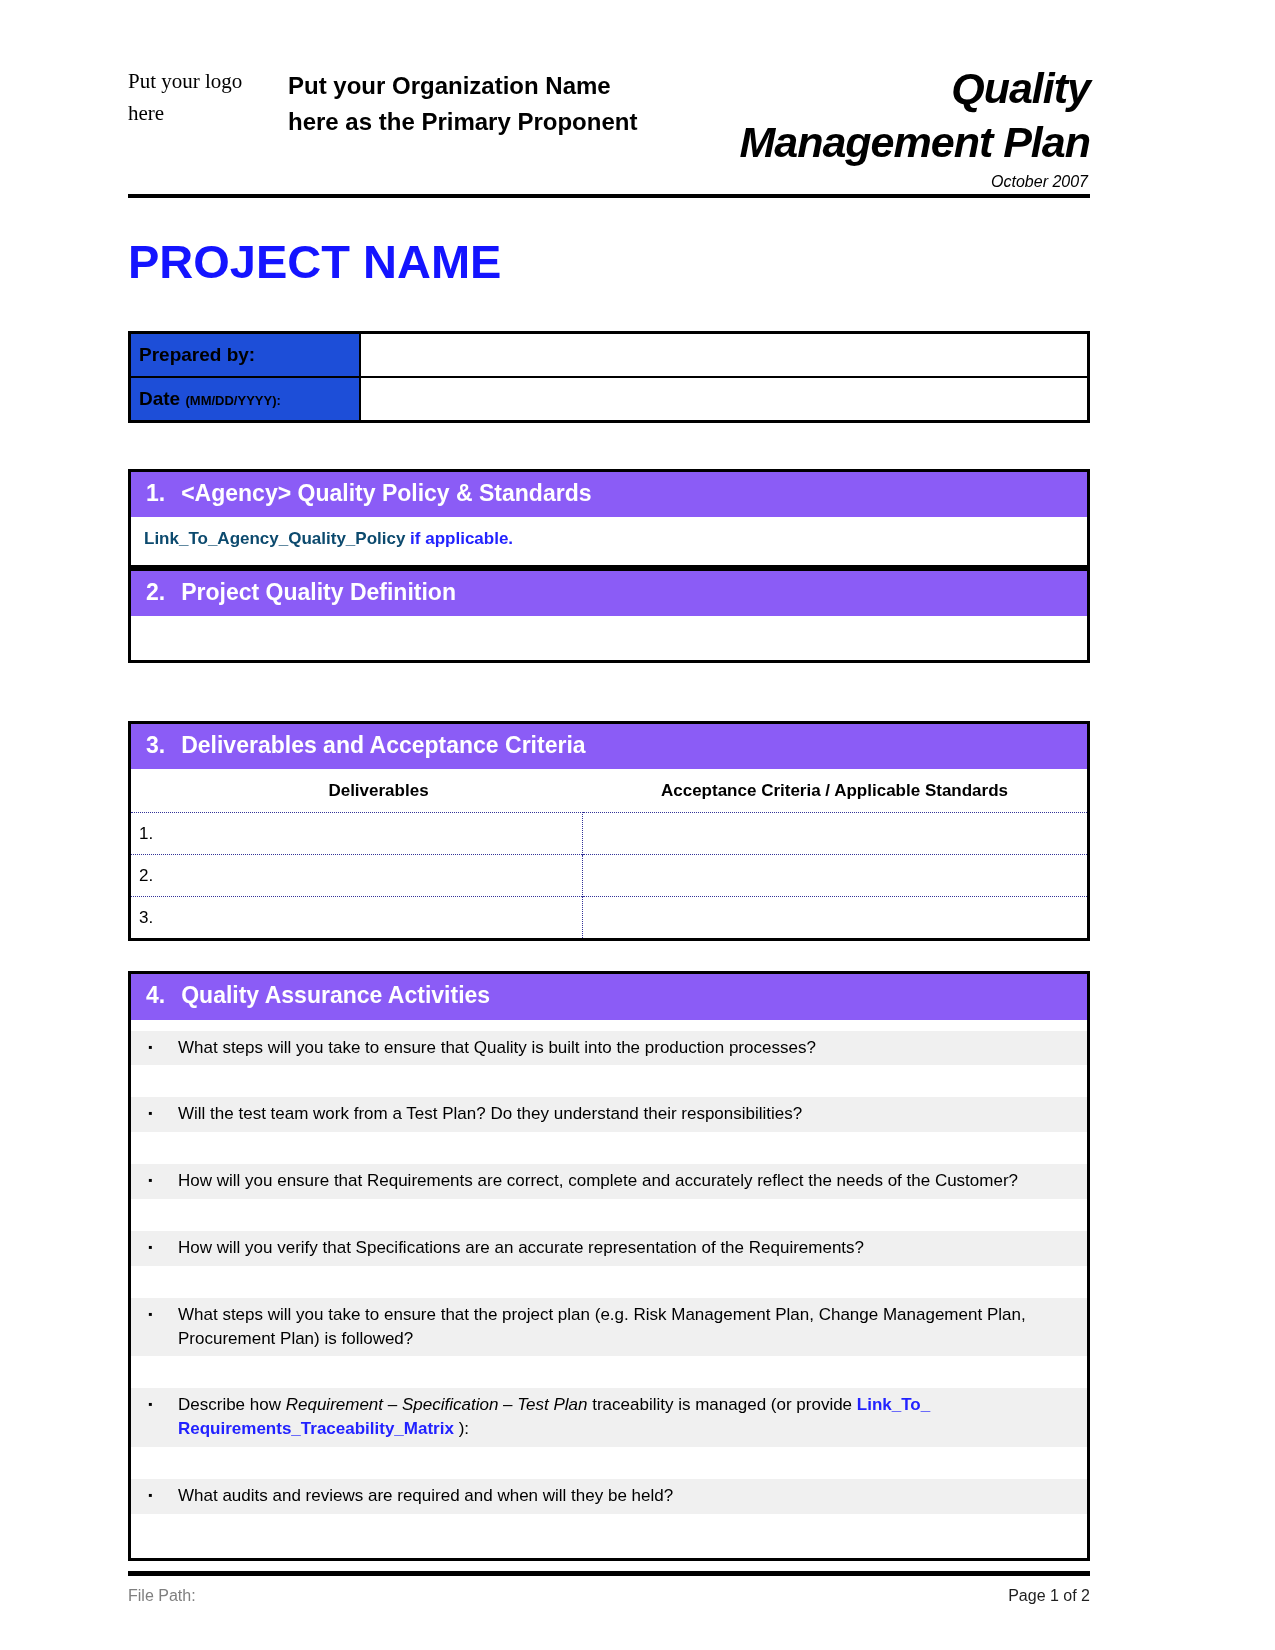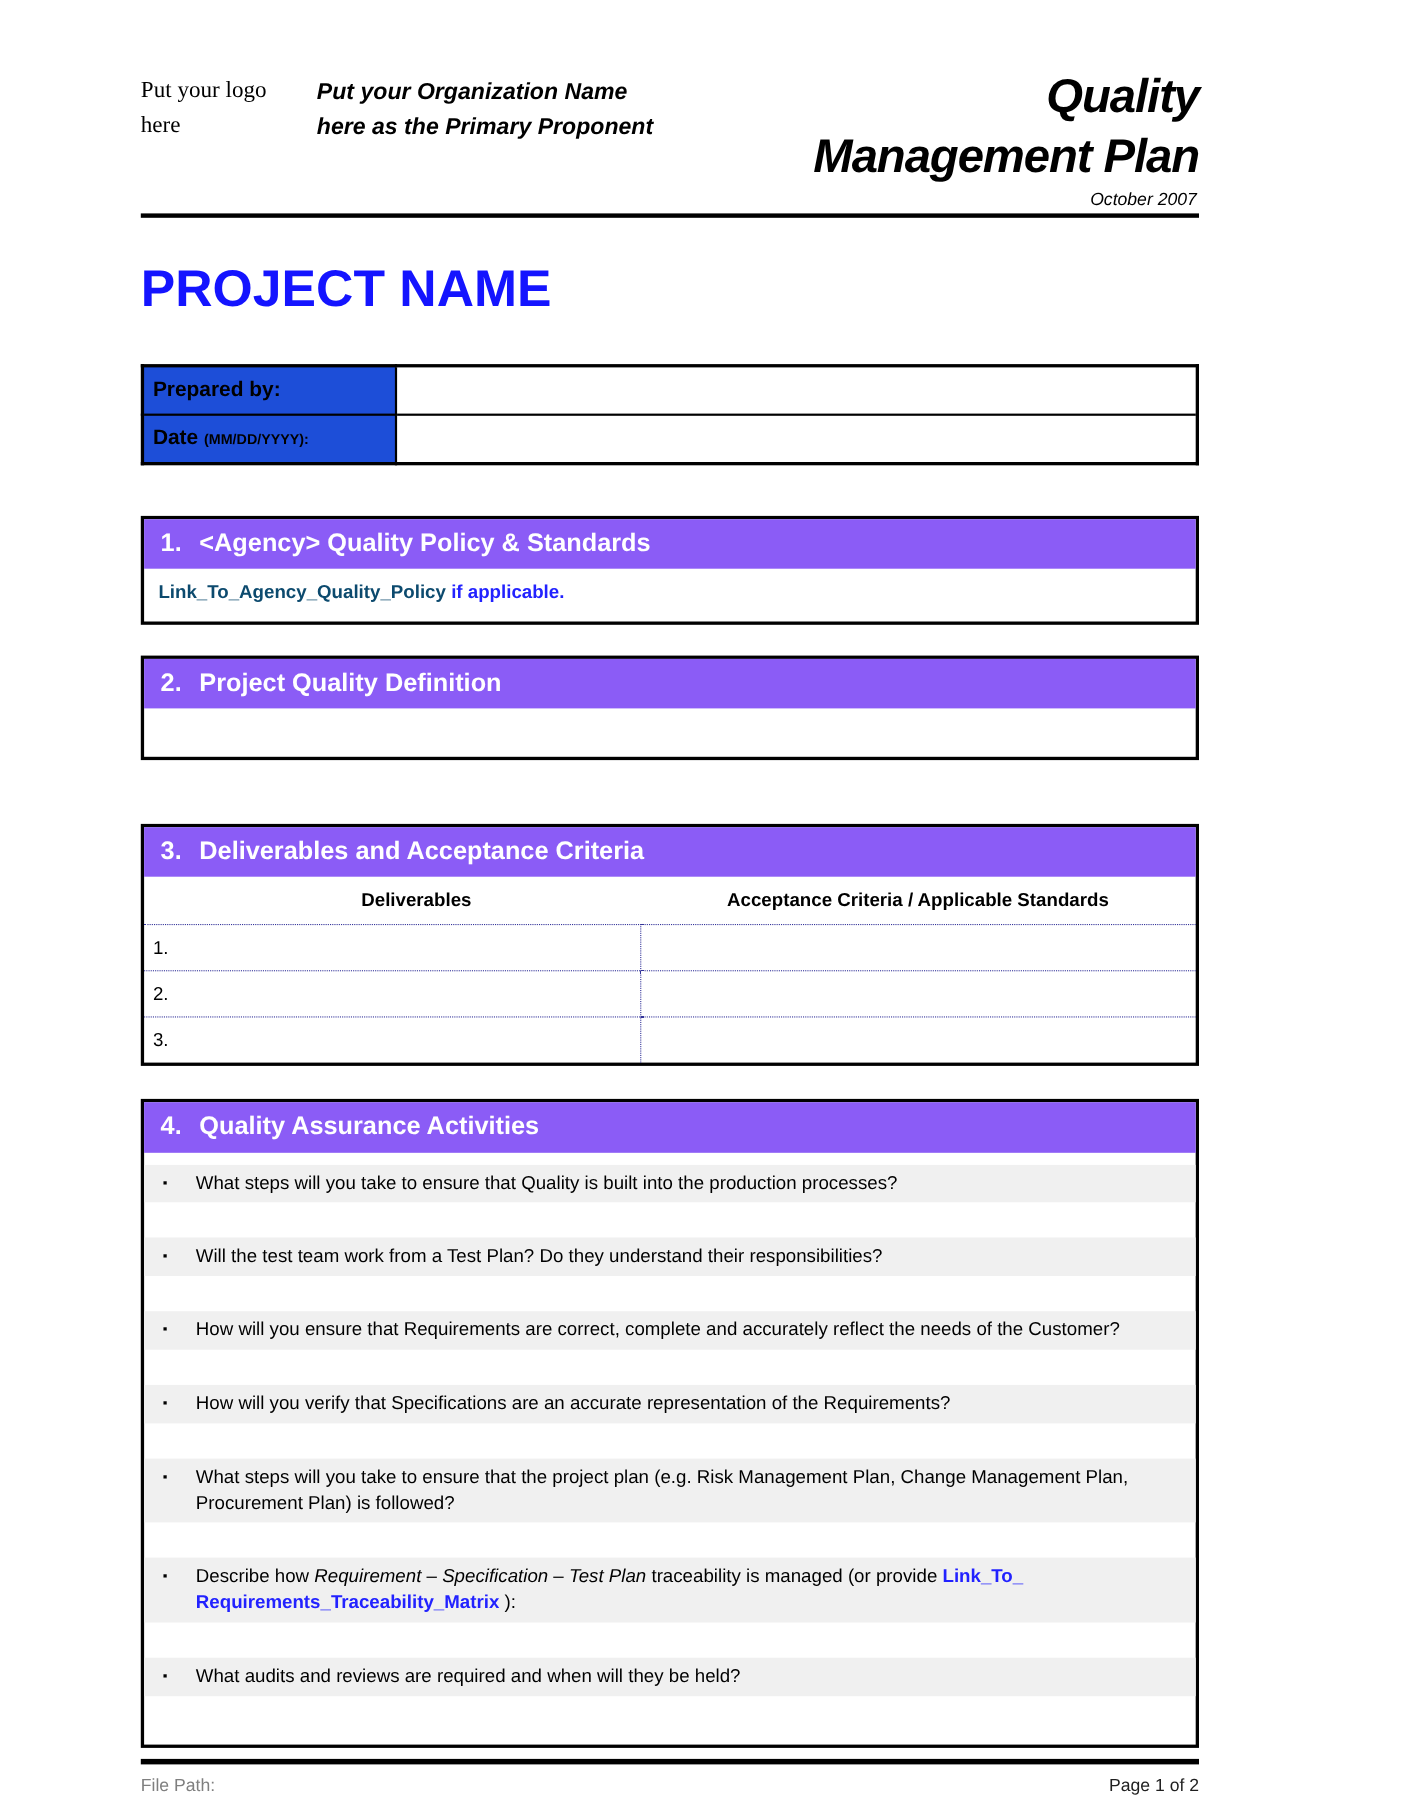--- a/index.html
+++ b/index.html
@@ -13,22 +13,22 @@
   .content { margin-left:128px; width:962px; }
 
   
   .header { display:flex; padding-top:66px; align-items:flex-start; }
   .logo-text {
     width:160px; flex:none;
     font-family:"Liberation Serif", serif;
     font-size:21px; line-height:1.5; white-space:pre-line;
   }
   .org-name {
-    flex:1; font-weight:bold; font-size:21px; line-height:1.5;
-    white-space:pre-line; padding-top:2px;font-style:italic;
+    flex:1; font-weight:bold; font-size:24px; line-height:1.5;
+    white-space:pre-line; padding-top:2px;
   }
   .title-block { flex:none; text-align:right; margin-top:-4px; }
   .doc-title {
     font-size:43px; font-weight:bold; font-style:italic;
     line-height:1.25; white-space:pre-line; letter-spacing:-1px;
   }
   .doc-date { font-style:italic; font-size:16px; margin-top:3px; padding-right:2px; }
   .header-rule { border-bottom:4px solid #000; margin-top:3px; }
 
   
@@ -50,21 +50,21 @@
   .section { border:3px solid #000; }
   .section-head {
     background:#8b5cf6; color:#fff; font-weight:bold; font-size:23px;
     padding:9px 12px 11px 15px; line-height:1.1;
   }
   .section-num { display:inline-block; margin-right:16px; }
   .s1 { margin-top:46px; }
   .s1-body { padding:12px 12px 16px 13px; font-weight:bold; font-size:17px; }
   .link-text { color:#0c4a6e; cursor:pointer; }
   .link-suffix { color:#2222ff; }
-  .s2 { margin-top:28px; }
+  .s2 { }
   .s2-body { height:44px; }
 
   
   .s3 { margin-top:58px; }
   .deliv-table { width:100%; border-collapse:collapse; }
   .deliv-table th {
     font-size:17px; font-weight:bold; text-align:center;
     height:39px; vertical-align:middle; padding:2px 4px;
   }
   .deliv-table th.col-deliv { width:399px;padding-left:48px; }

